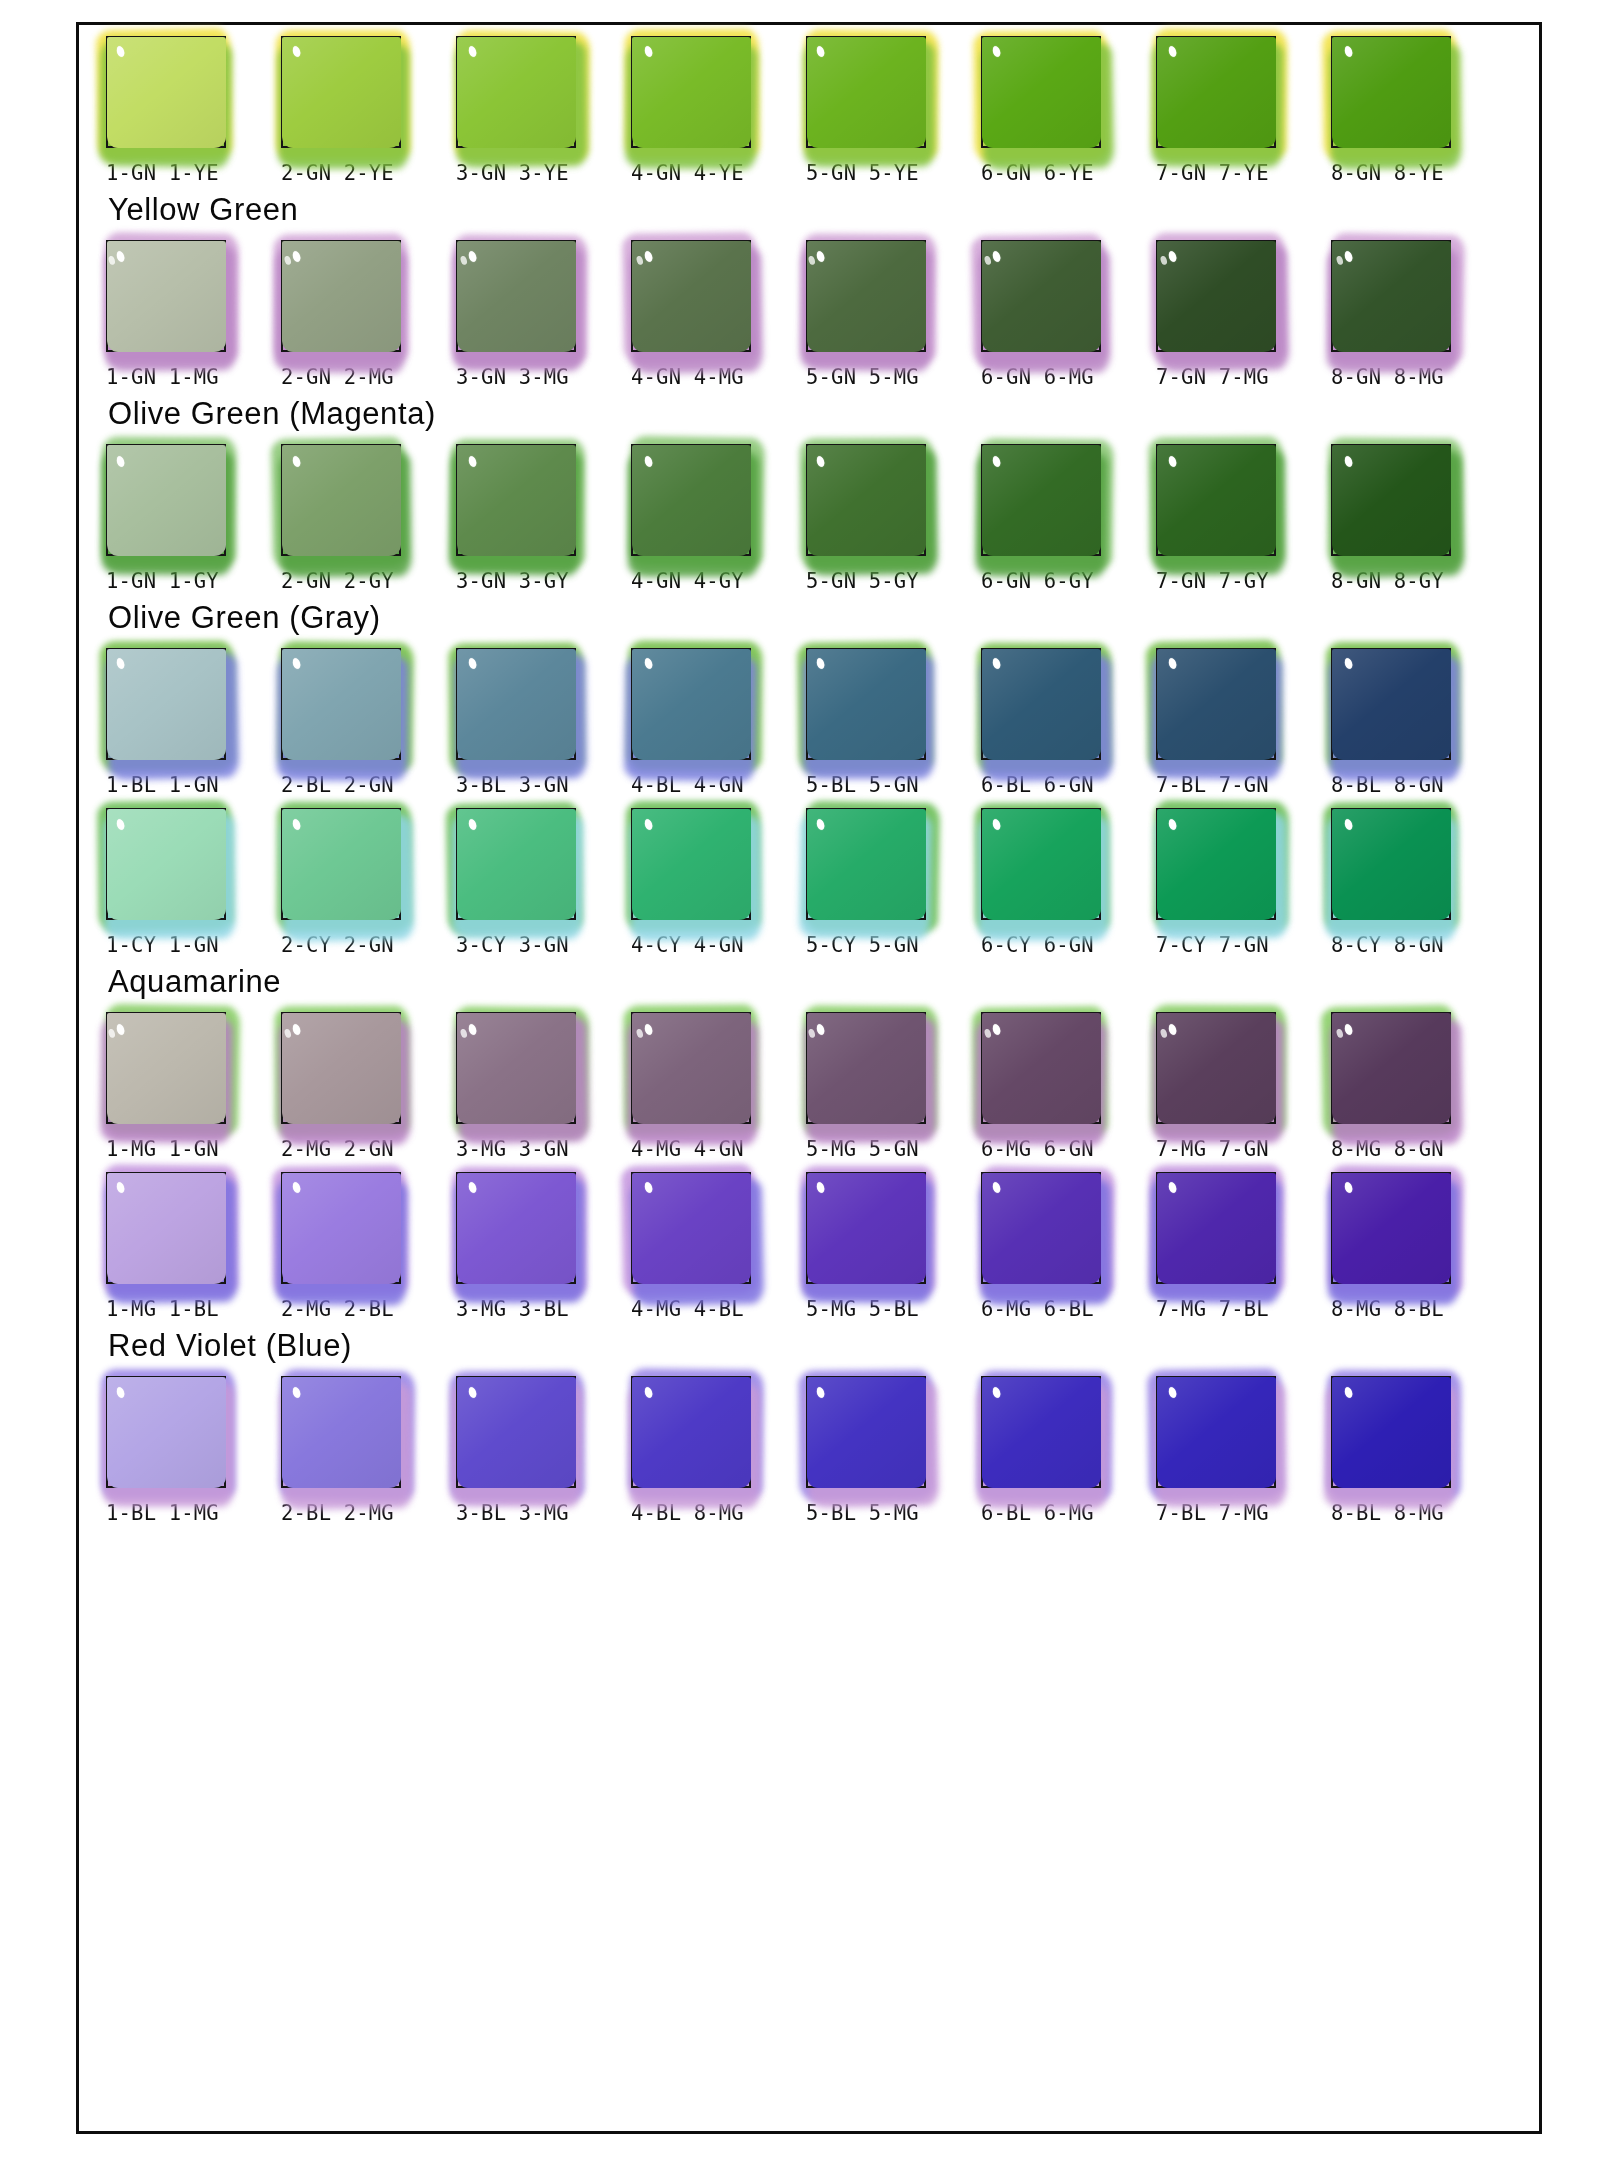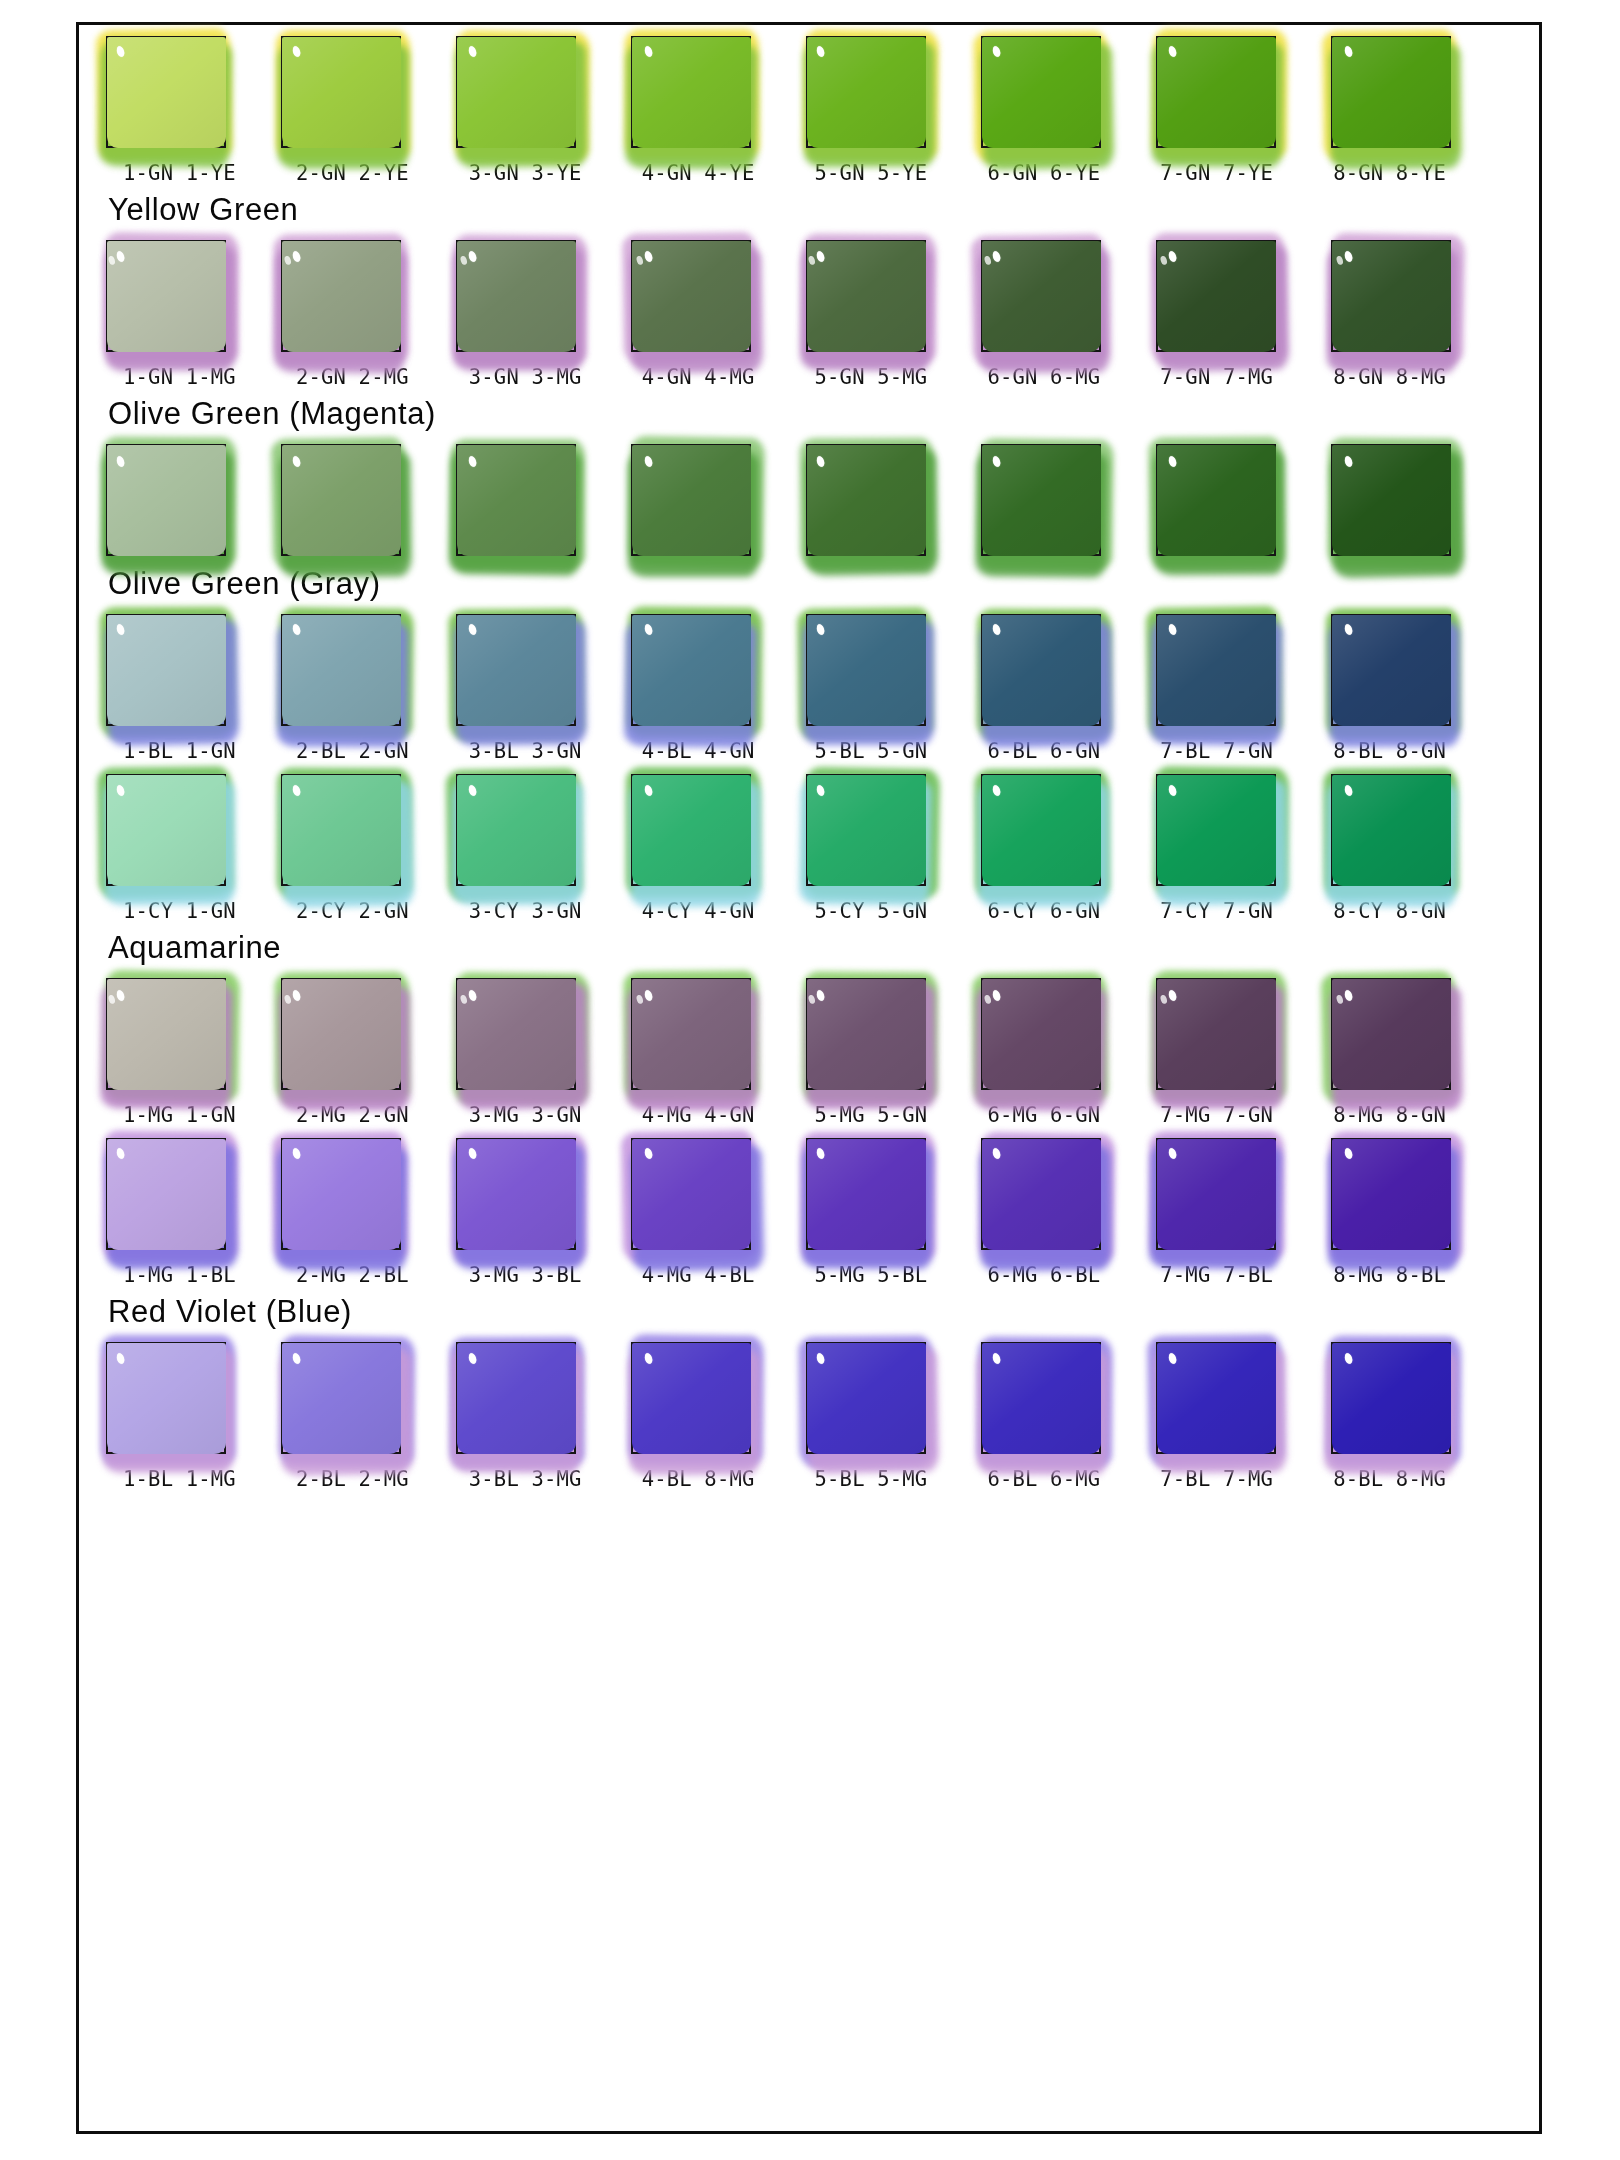--- a/index.html
+++ b/index.html
@@ -105,21 +105,20 @@
     left:-9px;top:2px;
     width:6px;height:9px;
     border-radius:50%;
     background:inherit;
     opacity:.75;
   }
   .labels{
     display:flex;
     height:34px;
     align-items:center;
-    margin-left:17px;
   }
   .label{
     width:175px;
     font-size:20.5px;
     letter-spacing:.2px;
     color:#101010;
     white-space:nowrap;
     font-family:"DejaVu Sans Mono", monospace;
     padding-left:2px;
     box-sizing:border-box;
@@ -383,20 +382,30 @@
           <div class="cell">
             <div class="swatch-wrap">
               <div class="halo" style="background: rgb(143, 201, 122); transform: translate(2px, 0px) rotate(0.5deg);"></div>
               <div class="halo2" style="background: rgb(79, 158, 60); transform: translate(4px, 5px) rotate(-1.2deg);"></div>
               <div class="ink"></div>
               <div class="paint" title="#24561a" style="background: rgb(36, 86, 26);"></div>
               <div class="speck" style="left: 14px; top: 12px;"></div>
             </div>
           </div>
         </div>
+        <div class="labels">
+          <div class="label">1-GN 1-GY</div>
+          <div class="label">2-GN 2-GY</div>
+          <div class="label">3-GN 3-GY</div>
+          <div class="label">4-GN 4-GY</div>
+          <div class="label">5-GN 5-GY</div>
+          <div class="label">6-GN 6-GY</div>
+          <div class="label">7-GN 7-GY</div>
+          <div class="label">8-GN 8-GY</div>
+        </div>
         <div class="row-title">Olive Green (Gray)</div>
       </div>
       <div class="row">
         <div class="swatch-strip">
           <div class="cell">
             <div class="swatch-wrap">
               <div class="halo" style="background: rgb(121, 193, 79); transform: translate(-1px, -1px) rotate(-0.25deg);"></div>
               <div class="halo2" style="background: rgb(122, 127, 224); transform: translate(4px, 3px) rotate(-1.2deg);"></div>
               <div class="ink"></div>
               <div class="paint" title="#a8c3c6" style="background: rgb(168, 195, 198);"></div>

